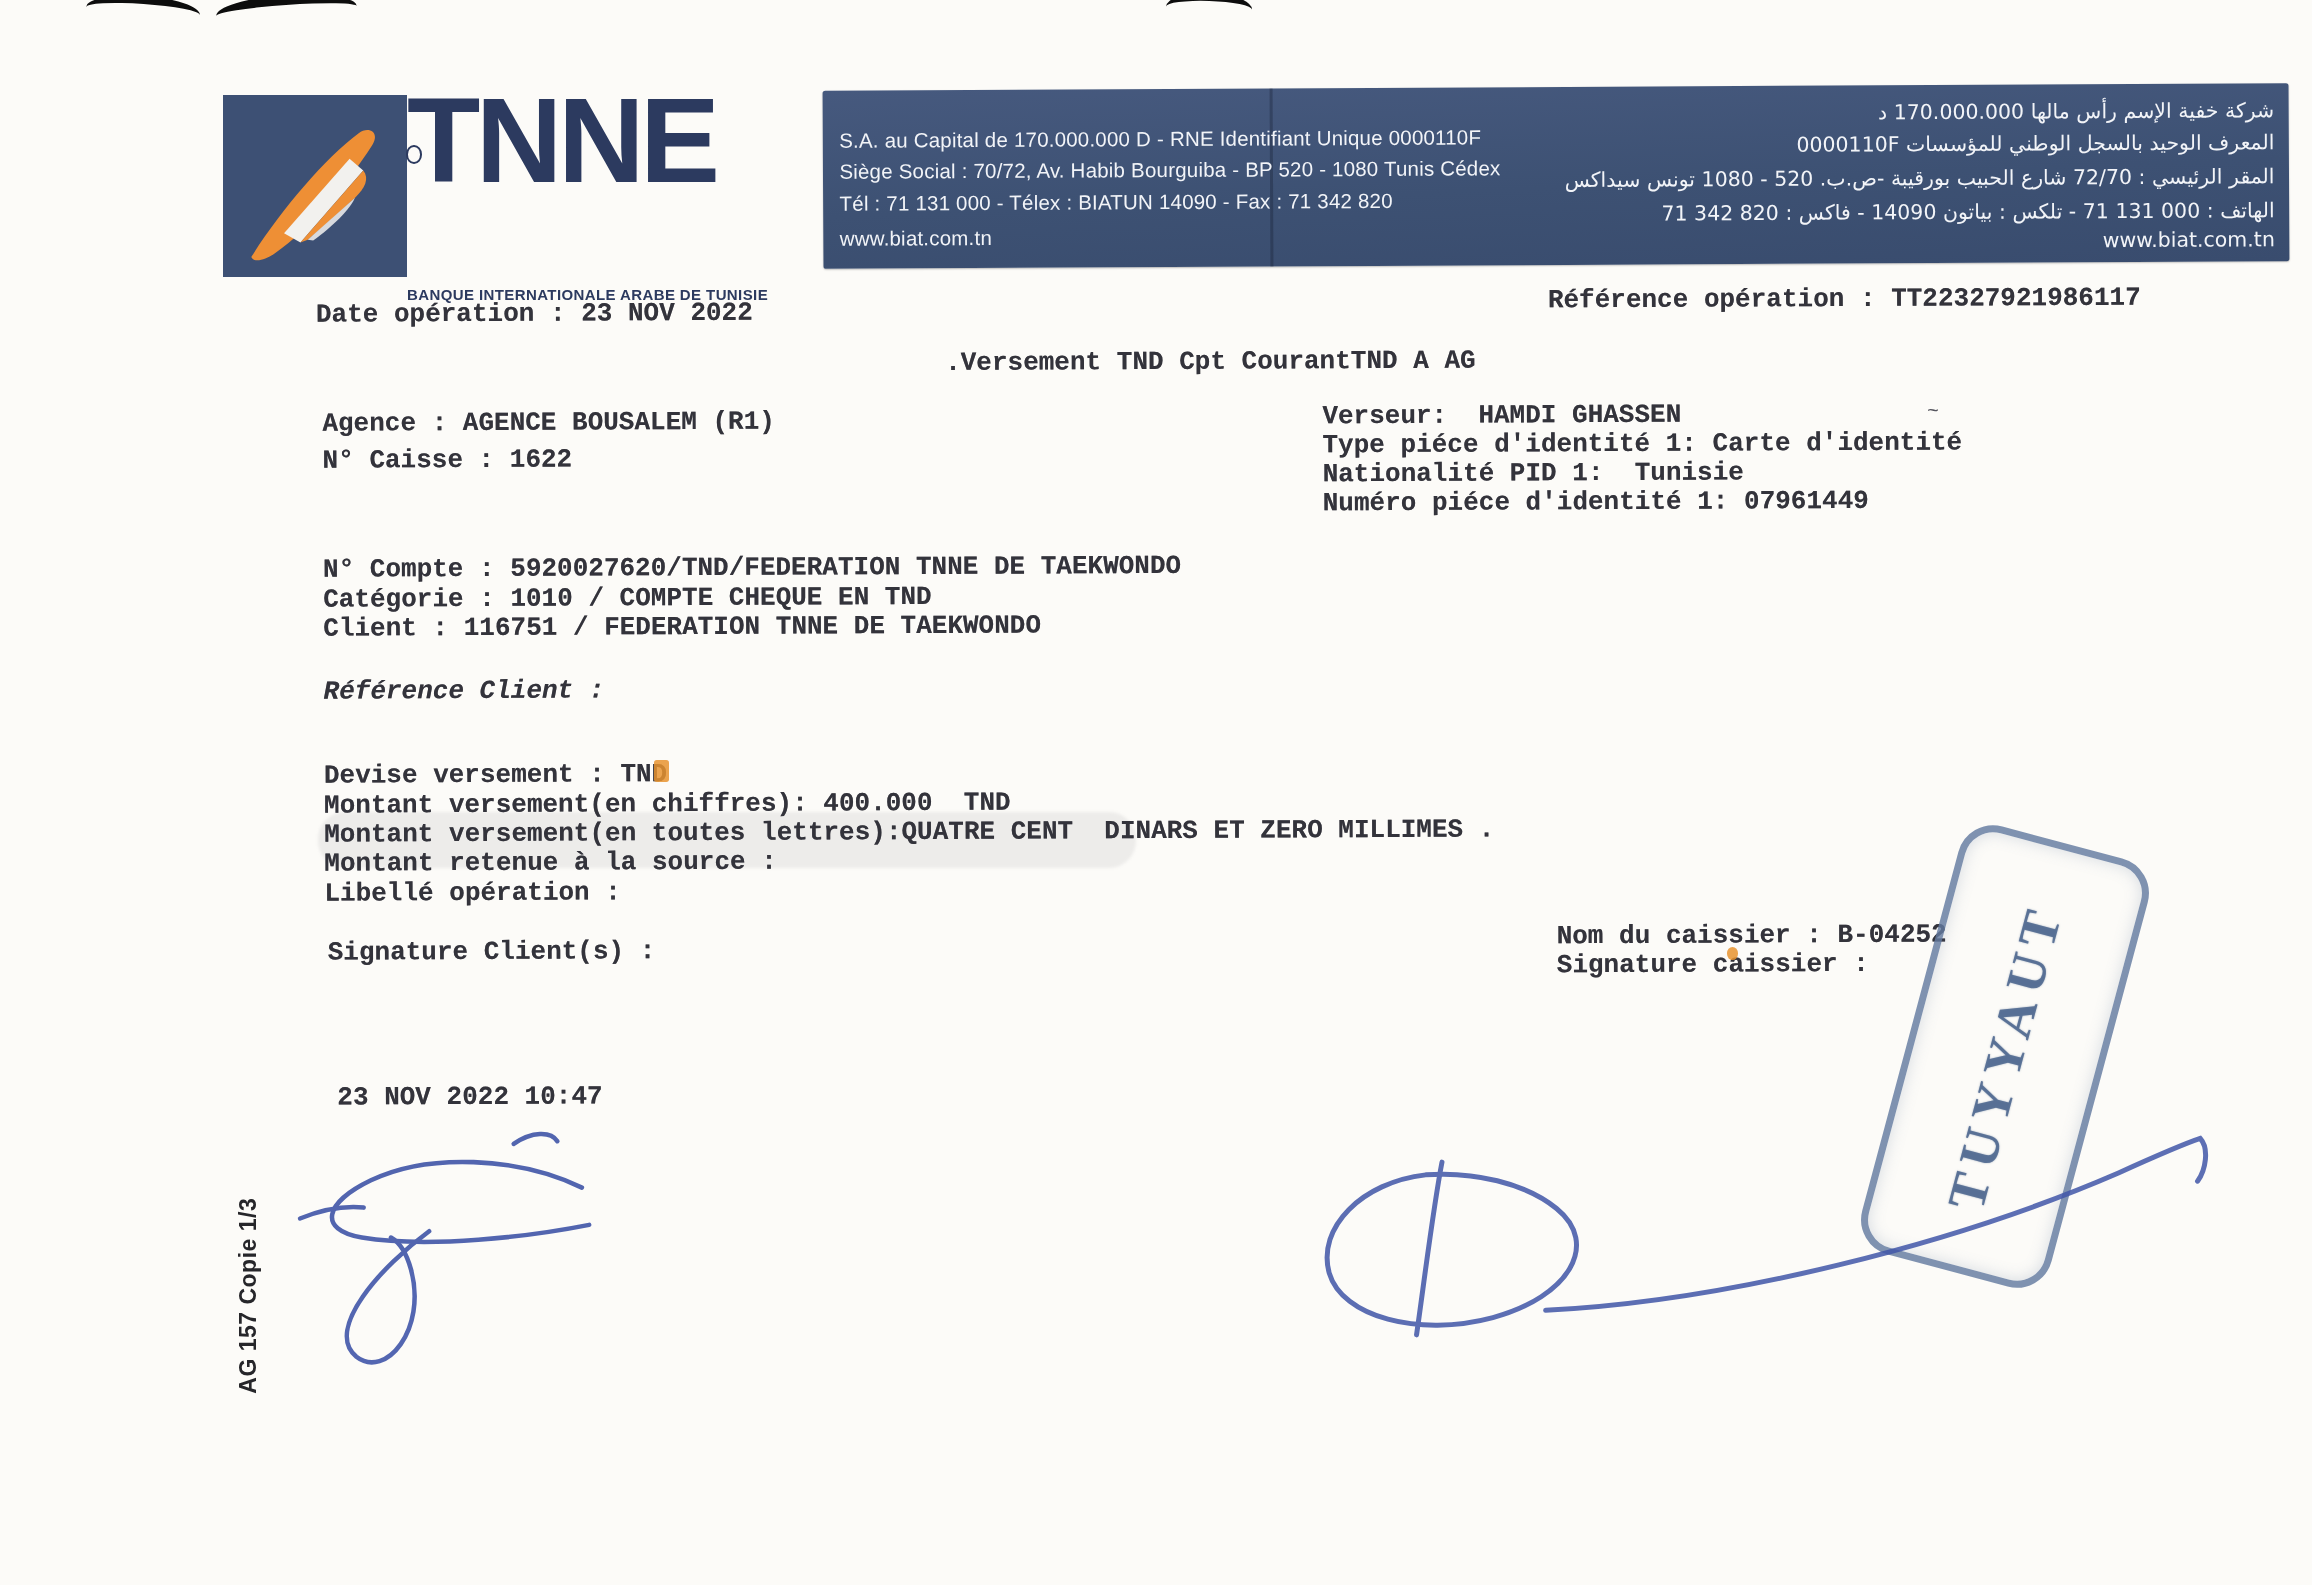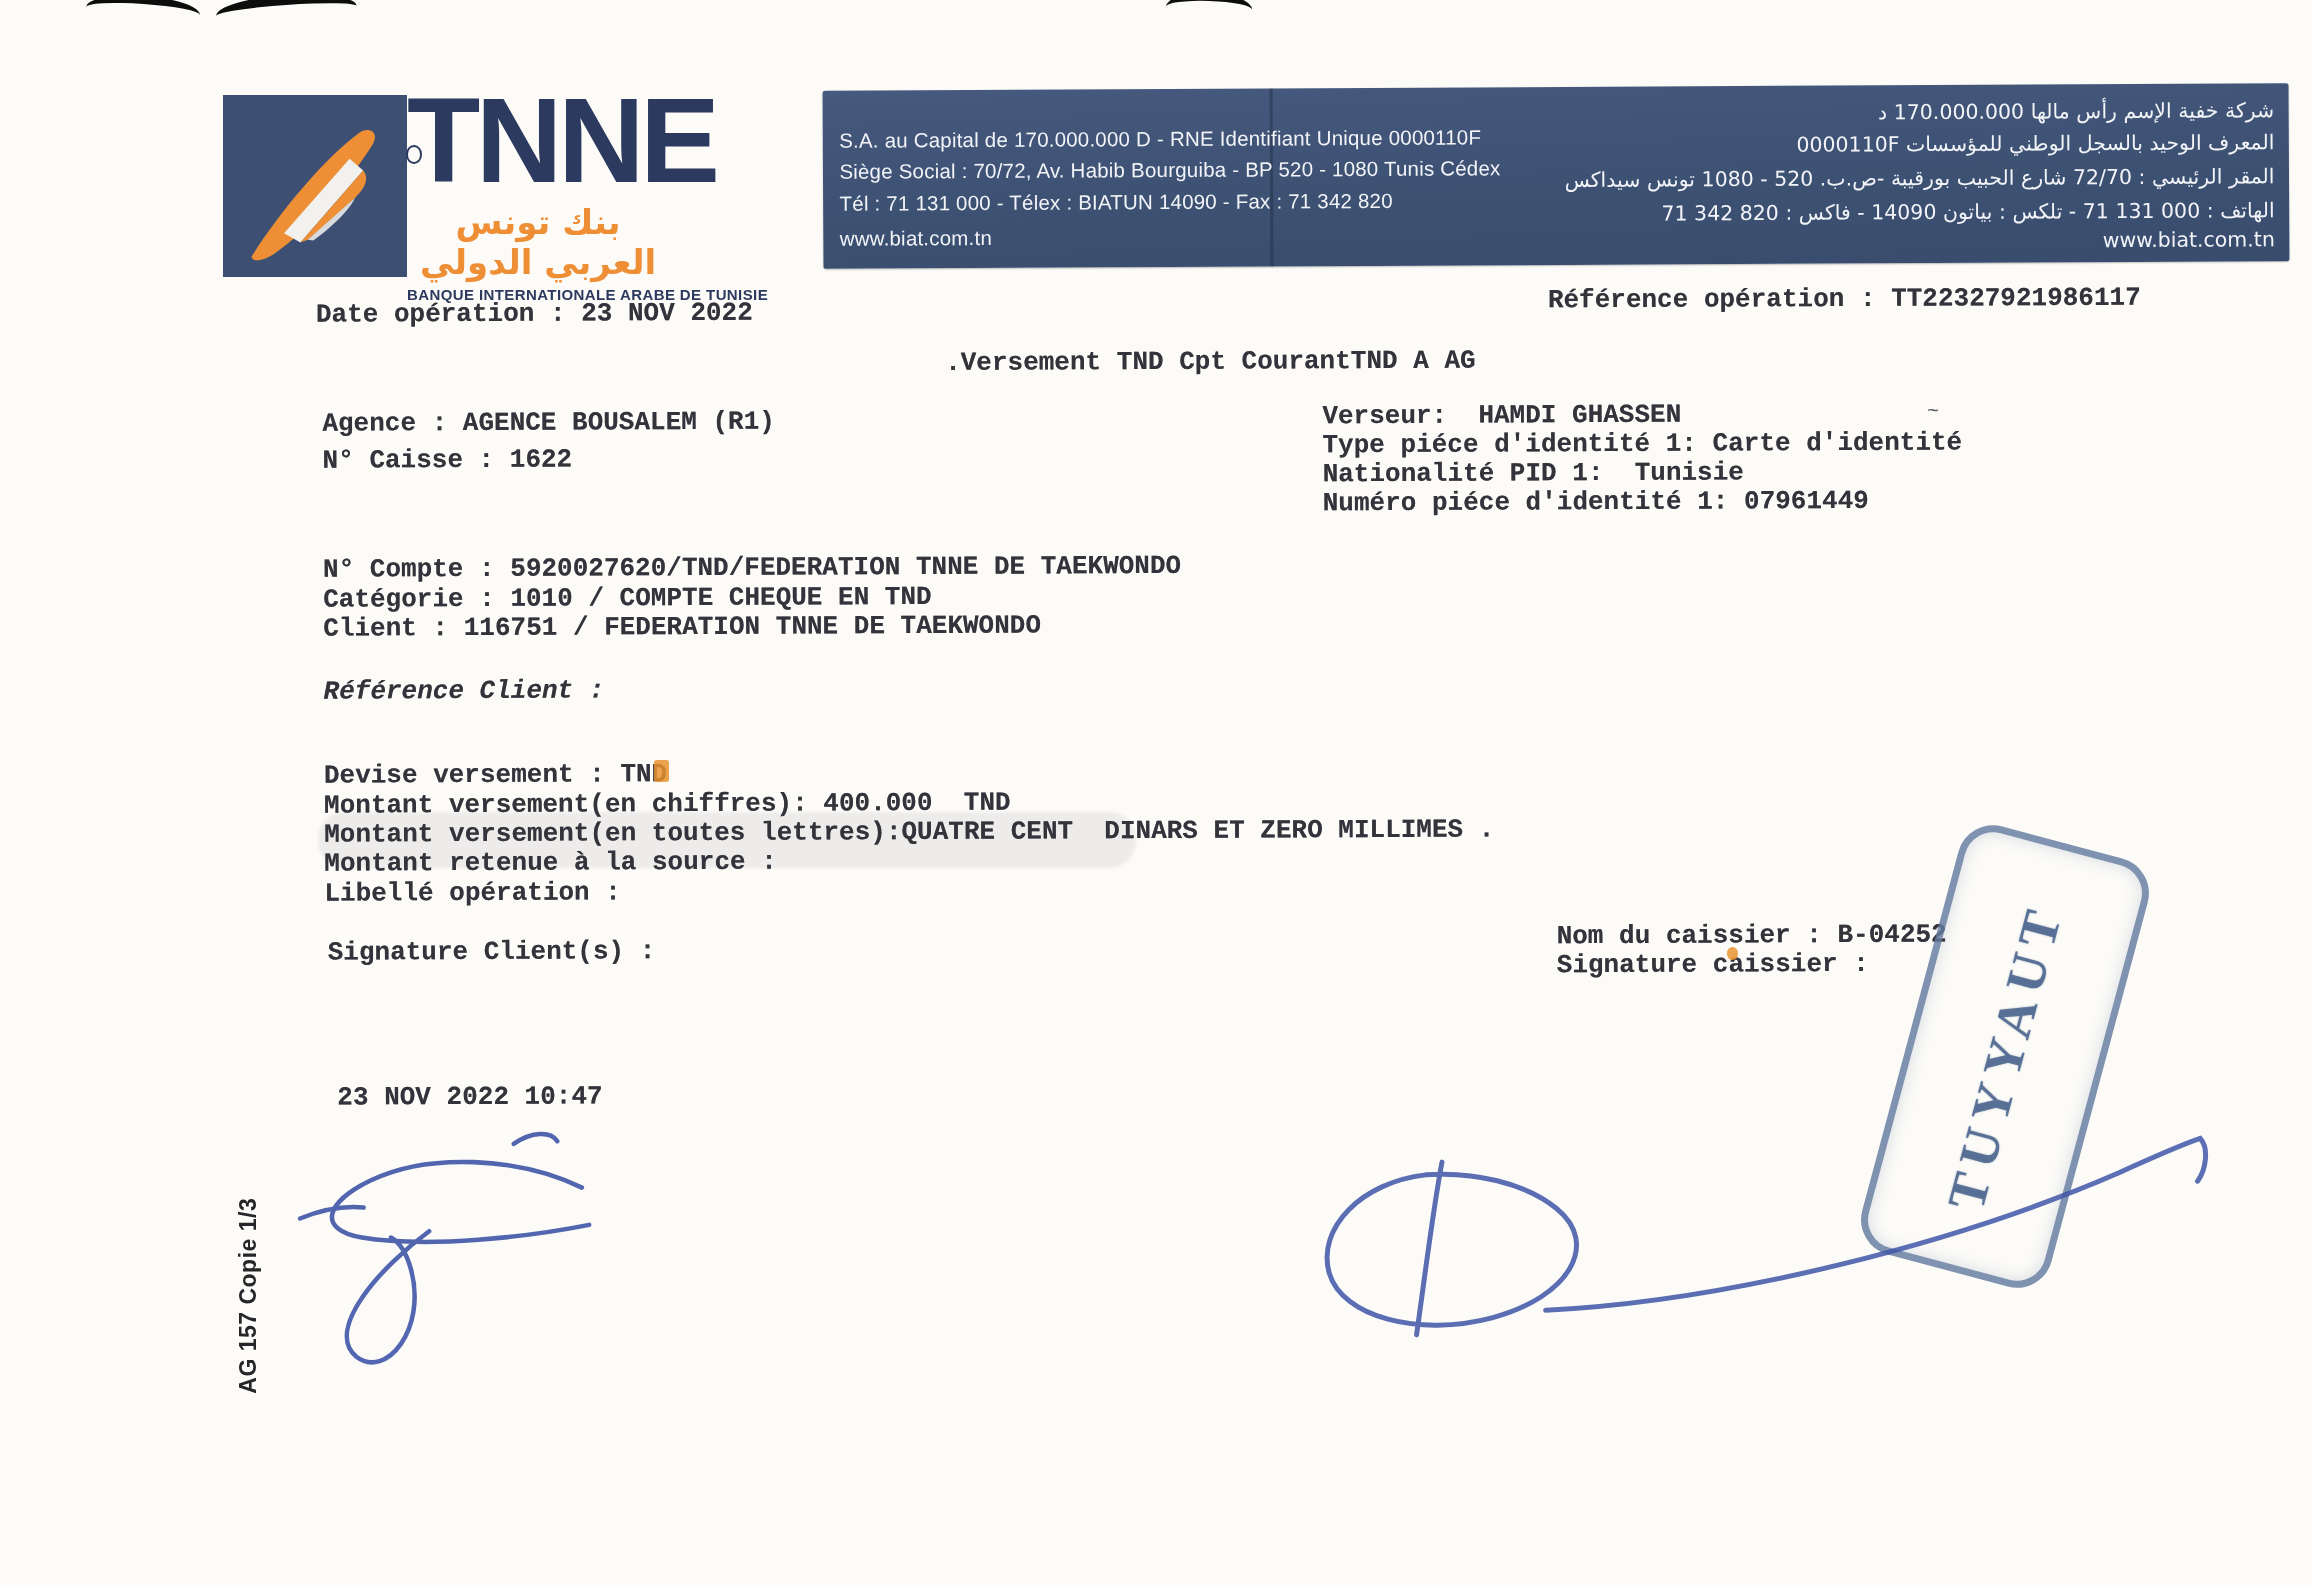--- a/index.html
+++ b/index.html
@@ -58,21 +58,20 @@
   <div class="logo-square">
     <svg width="184" height="182" viewBox="0 0 200 200">
       <path d="M30 178 C 60 130, 110 70, 148 42 C 158 34, 172 40, 163 55 C 134 100, 96 146, 56 174 C 46 181, 33 185, 30 178 Z" fill="#ee8f35"></path>
       <path d="M66 152 L138 70 L153 83 L84 162 Z" fill="#f2f1ee"></path>
       <path d="M84 162 L153 83 C160 92 155 102 144 113 C122 134 102 151 92 159 Z" fill="#ee8f35"></path>
       <path d="M92 159 L144 113 C136 130 112 150 98 160 Z" fill="#d8dade"></path>
     </svg>
   </div>
   <div class="wordmark">TNNE</div>
   <div class="ringmark"></div>
-  <div class="arabic-brand">بنك تونس العربي الدولي</div>
   <div class="subtitle">BANQUE INTERNATIONALE ARABE DE TUNISIE</div>
 
   <div class="band">
     <div class="crease"></div>
     <div class="fr" style="left:16.4px;top:38px;">S.A. au Capital de 170.000.000 D - RNE Identifiant Unique 0000110F</div>
     <div class="fr" style="left:16.4px;top:69px;">Siège Social : 70/72, Av. Habib Bourguiba - BP 520 - 1080 Tunis Cédex</div>
     <div class="fr" style="left:16.4px;top:101px;">Tél : 71 131 000 - Télex : BIATUN 14090 - Fax : 71 342 820</div>
     <div class="fr" style="left:16.4px;top:136px;">www.biat.com.tn</div>
     <div class="ar" style="top:14.5px;">شركة خفية الإسم رأس مالها 170.000.000 د</div>
     <div class="ar" style="top:47px;">المعرف الوحيد بالسجل الوطني للمؤسسات 0000110F</div>

